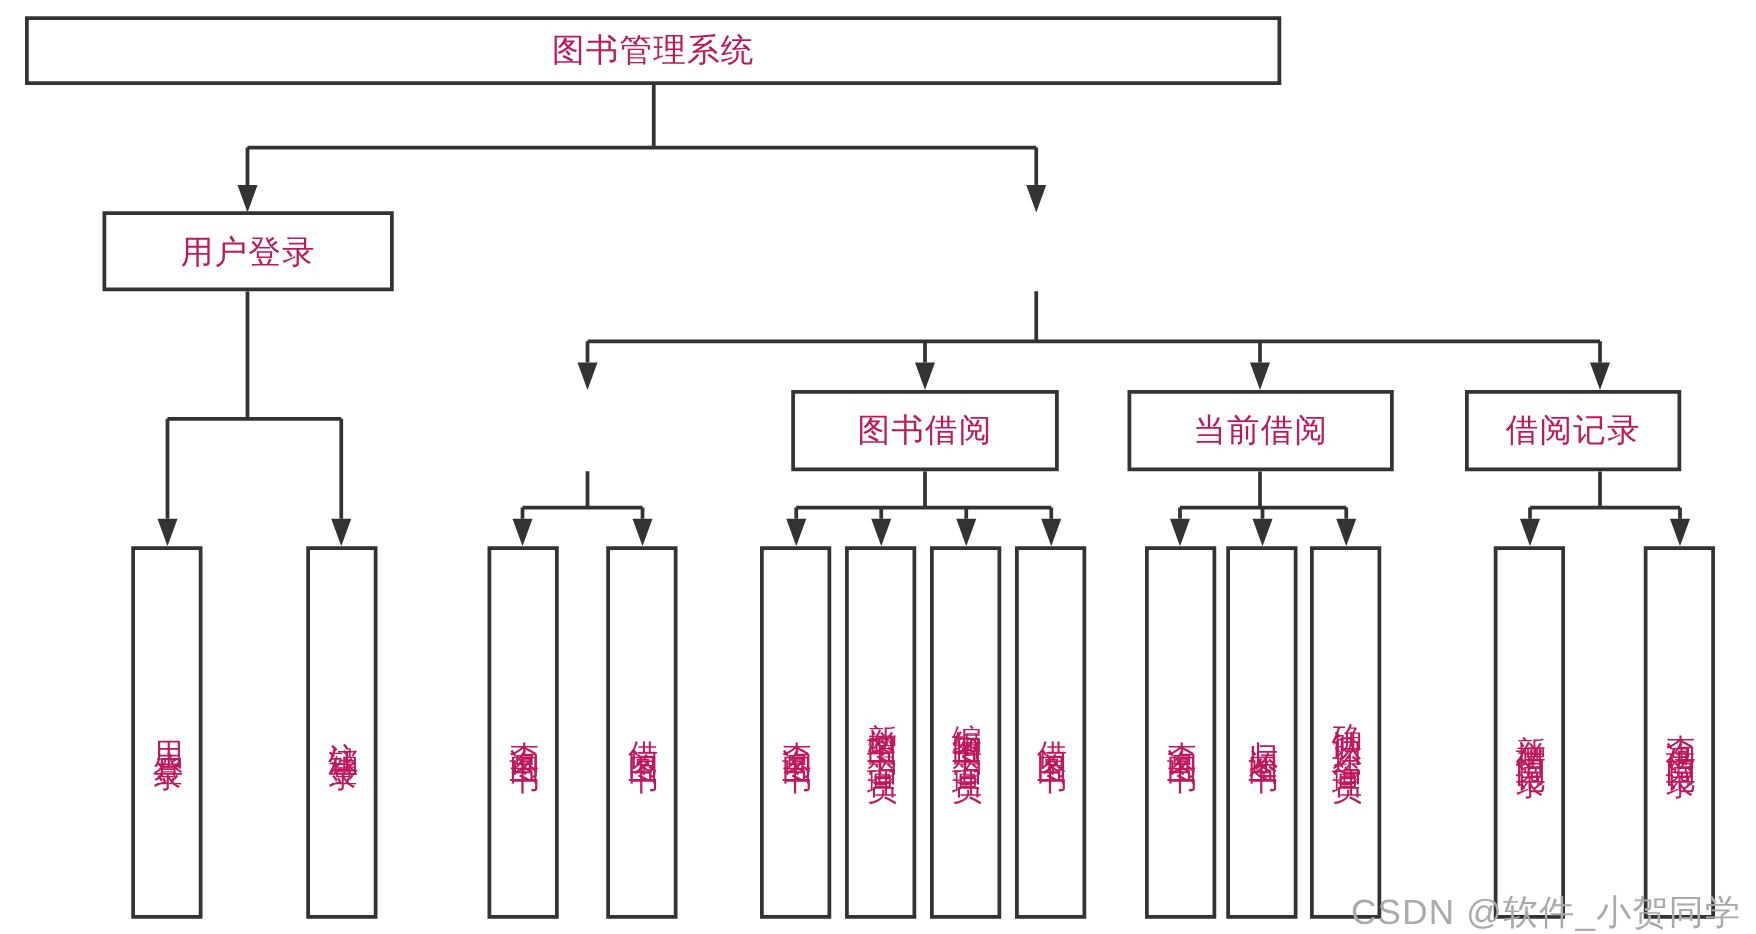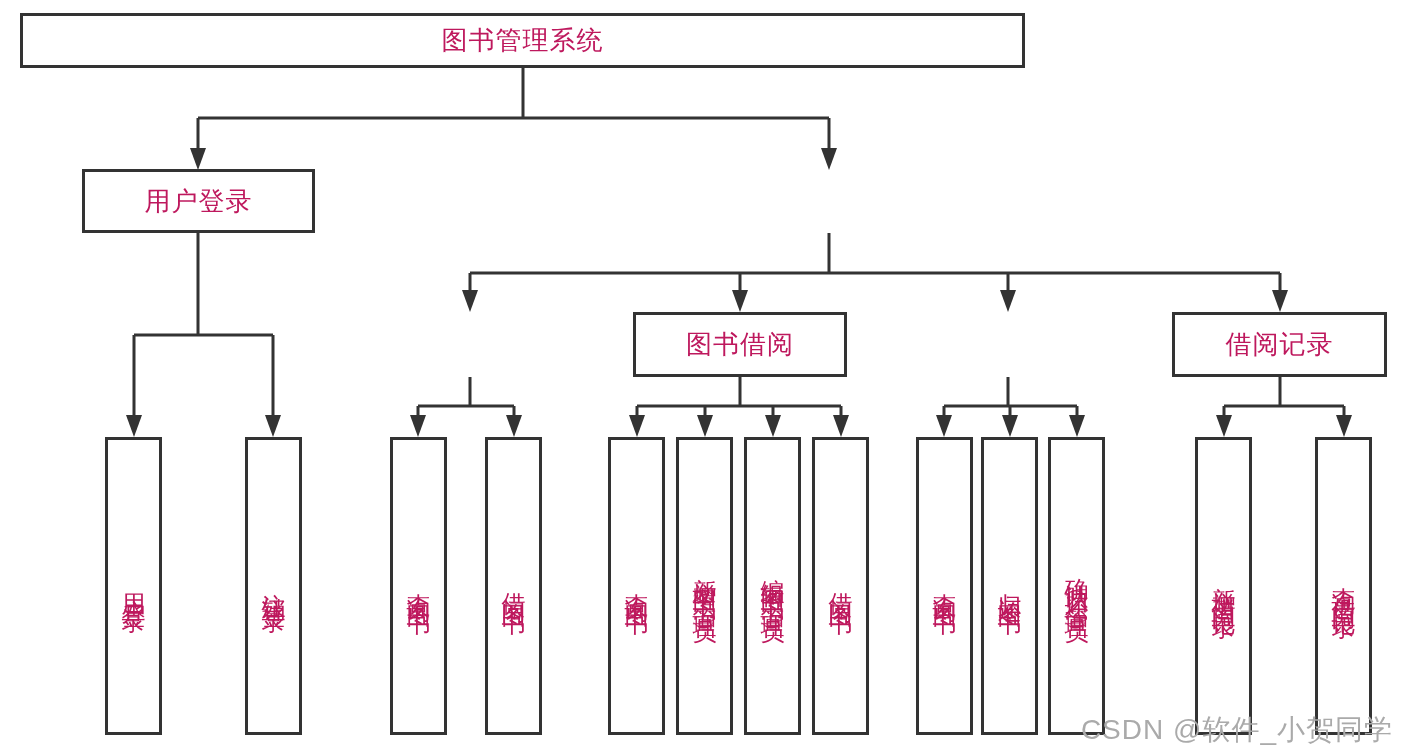--- a/index.html
+++ b/index.html
@@ -46,21 +46,21 @@
   }
   
   .n-root   { left: 20px;  top: 13px;  width: 1005px; height: 55px; }
   
   .n-l2a    { left: 82px;  top: 169px; width: 233px;  height: 64px; }
   .n-l2b    { left: 712px; top: 169px; width: 233px;  height: 64px; }
   
   .n-l3a    { left: 363px;  top: 312px; width: 214px; height: 65px; }
   .n-l3b    { left: 633px;  top: 312px; width: 214px; height: 65px; }
   .n-l3c    { left: 902px;  top: 312px; width: 213px; height: 65px; }
-  .n-l3d    { left: 1172px; top: 312px; width: 215px; height: 65px; }
+  .n-l3d    { left: 1172px; top: 312px; width: 173px; height: 65px; }
   
   .leafbox  { top: 437px; width: 57px; height: 298px; }
   .n-f0  { left: 105px; }
   .n-f1  { left: 245px; }
   .n-f2  { left: 390px; }
   .n-f3  { left: 485px; }
   .n-f4  { left: 608px; }
   .n-f5  { left: 676px; }
   .n-f6  { left: 744px; }
   .n-f7  { left: 812px; }
@@ -131,20 +131,23 @@
     <span class="h-label">图书管理系统</span>
   </div>
 
   <div class="node n-l2a">
     <span class="h-label">用户登录</span>
   </div>
 
   <div class="node n-l3b">
     <span class="h-label">图书借阅</span>
   </div>
+  <div class="node n-l3c">
+    <span class="h-label">当前借阅</span>
+  </div>
   <div class="node n-l3d">
     <span class="h-label">借阅记录</span>
   </div>
 
   <div class="node leafbox n-f0">
     <span class="leaf">用户登录</span>
   </div>
   <div class="node leafbox n-f1">
     <span class="leaf">注销登录</span>
   </div>

